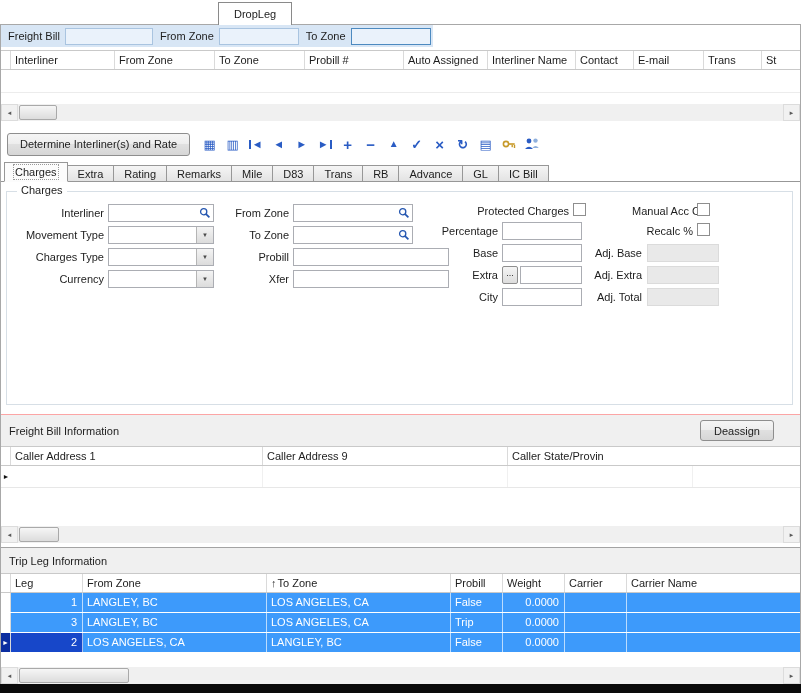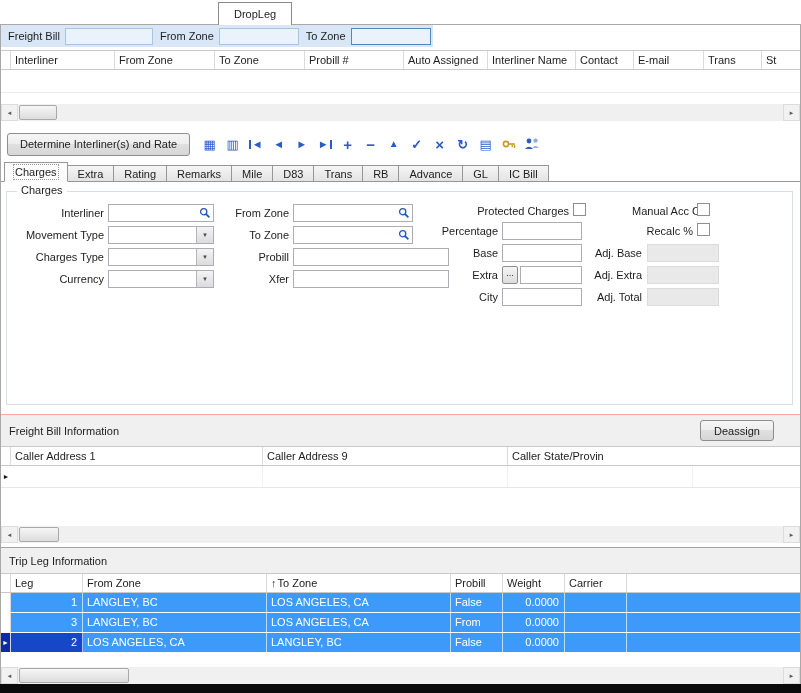--- a/index.html
+++ b/index.html
@@ -387,38 +387,39 @@
     <span class="btitle">Trip Leg Information</span>
   </div>
   <div class="ghead">
     <div class="gc selc" style="width:10px"></div>
     <div class="gc" style="width:72px"><span>Leg</span></div>
     <div class="gc" style="width:184px"><span>From Zone</span></div>
     <div class="gc" style="width:184px"><span class="sortarrow">↑</span><span>To Zone</span></div>
     <div class="gc" style="width:52px"><span>Probill</span></div>
     <div class="gc" style="width:62px"><span>Weight</span></div>
     <div class="gc" style="width:62px"><span>Carrier</span></div>
+    <div class="gc" style="width:173px;border-right:none"><span>Carrier Name</span></div>
   </div>
 
   <div class="trow">
     <div class="tc selcol"></div>
     <div class="tc num" style="width:72px">1</div>
     <div class="tc" style="width:184px">LANGLEY, BC</div>
     <div class="tc" style="width:184px">LOS ANGELES, CA</div>
     <div class="tc" style="width:52px">False</div>
     <div class="tc num" style="width:62px">0.0000</div>
     <div class="tc" style="width:62px"></div>
     <div class="tc" style="width:173px;border-right:none"></div>
   </div>
   <div class="trow">
     <div class="tc selcol"></div>
     <div class="tc num" style="width:72px">3</div>
     <div class="tc" style="width:184px">LANGLEY, BC</div>
     <div class="tc" style="width:184px">LOS ANGELES, CA</div>
-    <div class="tc" style="width:52px">From</div>
+    <div class="tc" style="width:52px">Trip</div>
     <div class="tc num" style="width:62px">0.0000</div>
     <div class="tc" style="width:62px"></div>
     <div class="tc" style="width:173px;border-right:none"></div>
   </div>
   <div class="trow">
     <div class="tc selcol cur">
         <i class="g">►</i>
       </div>
     <div class="tc num focuscell" style="width:72px">2</div>
     <div class="tc" style="width:184px">LOS ANGELES, CA</div>

